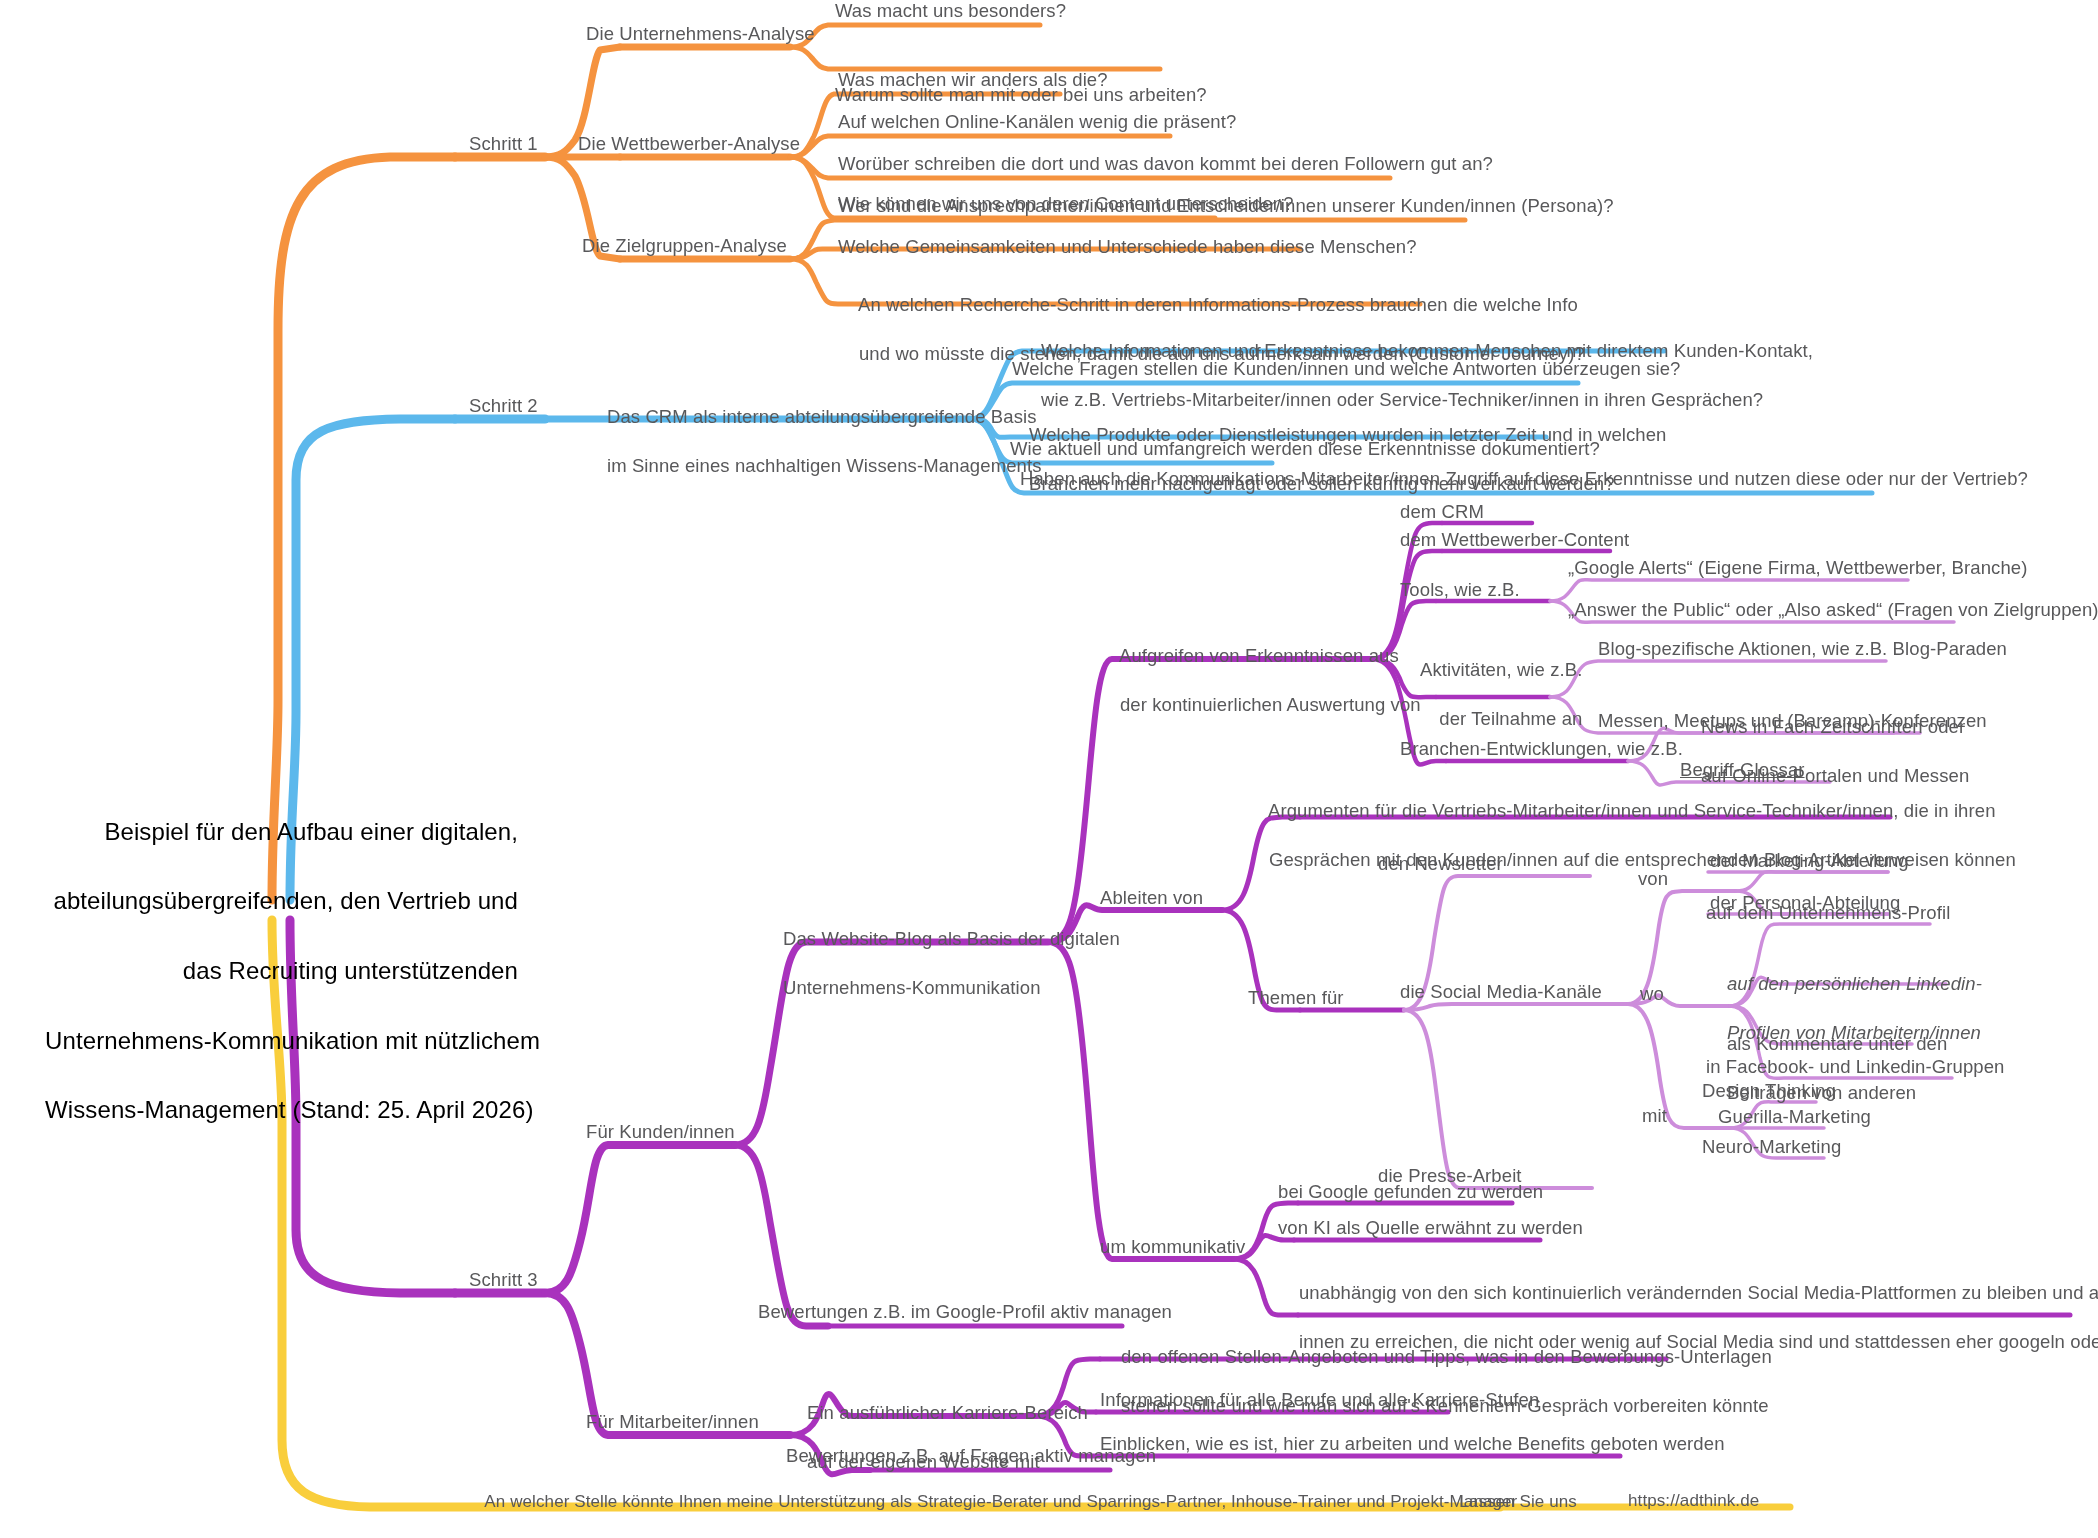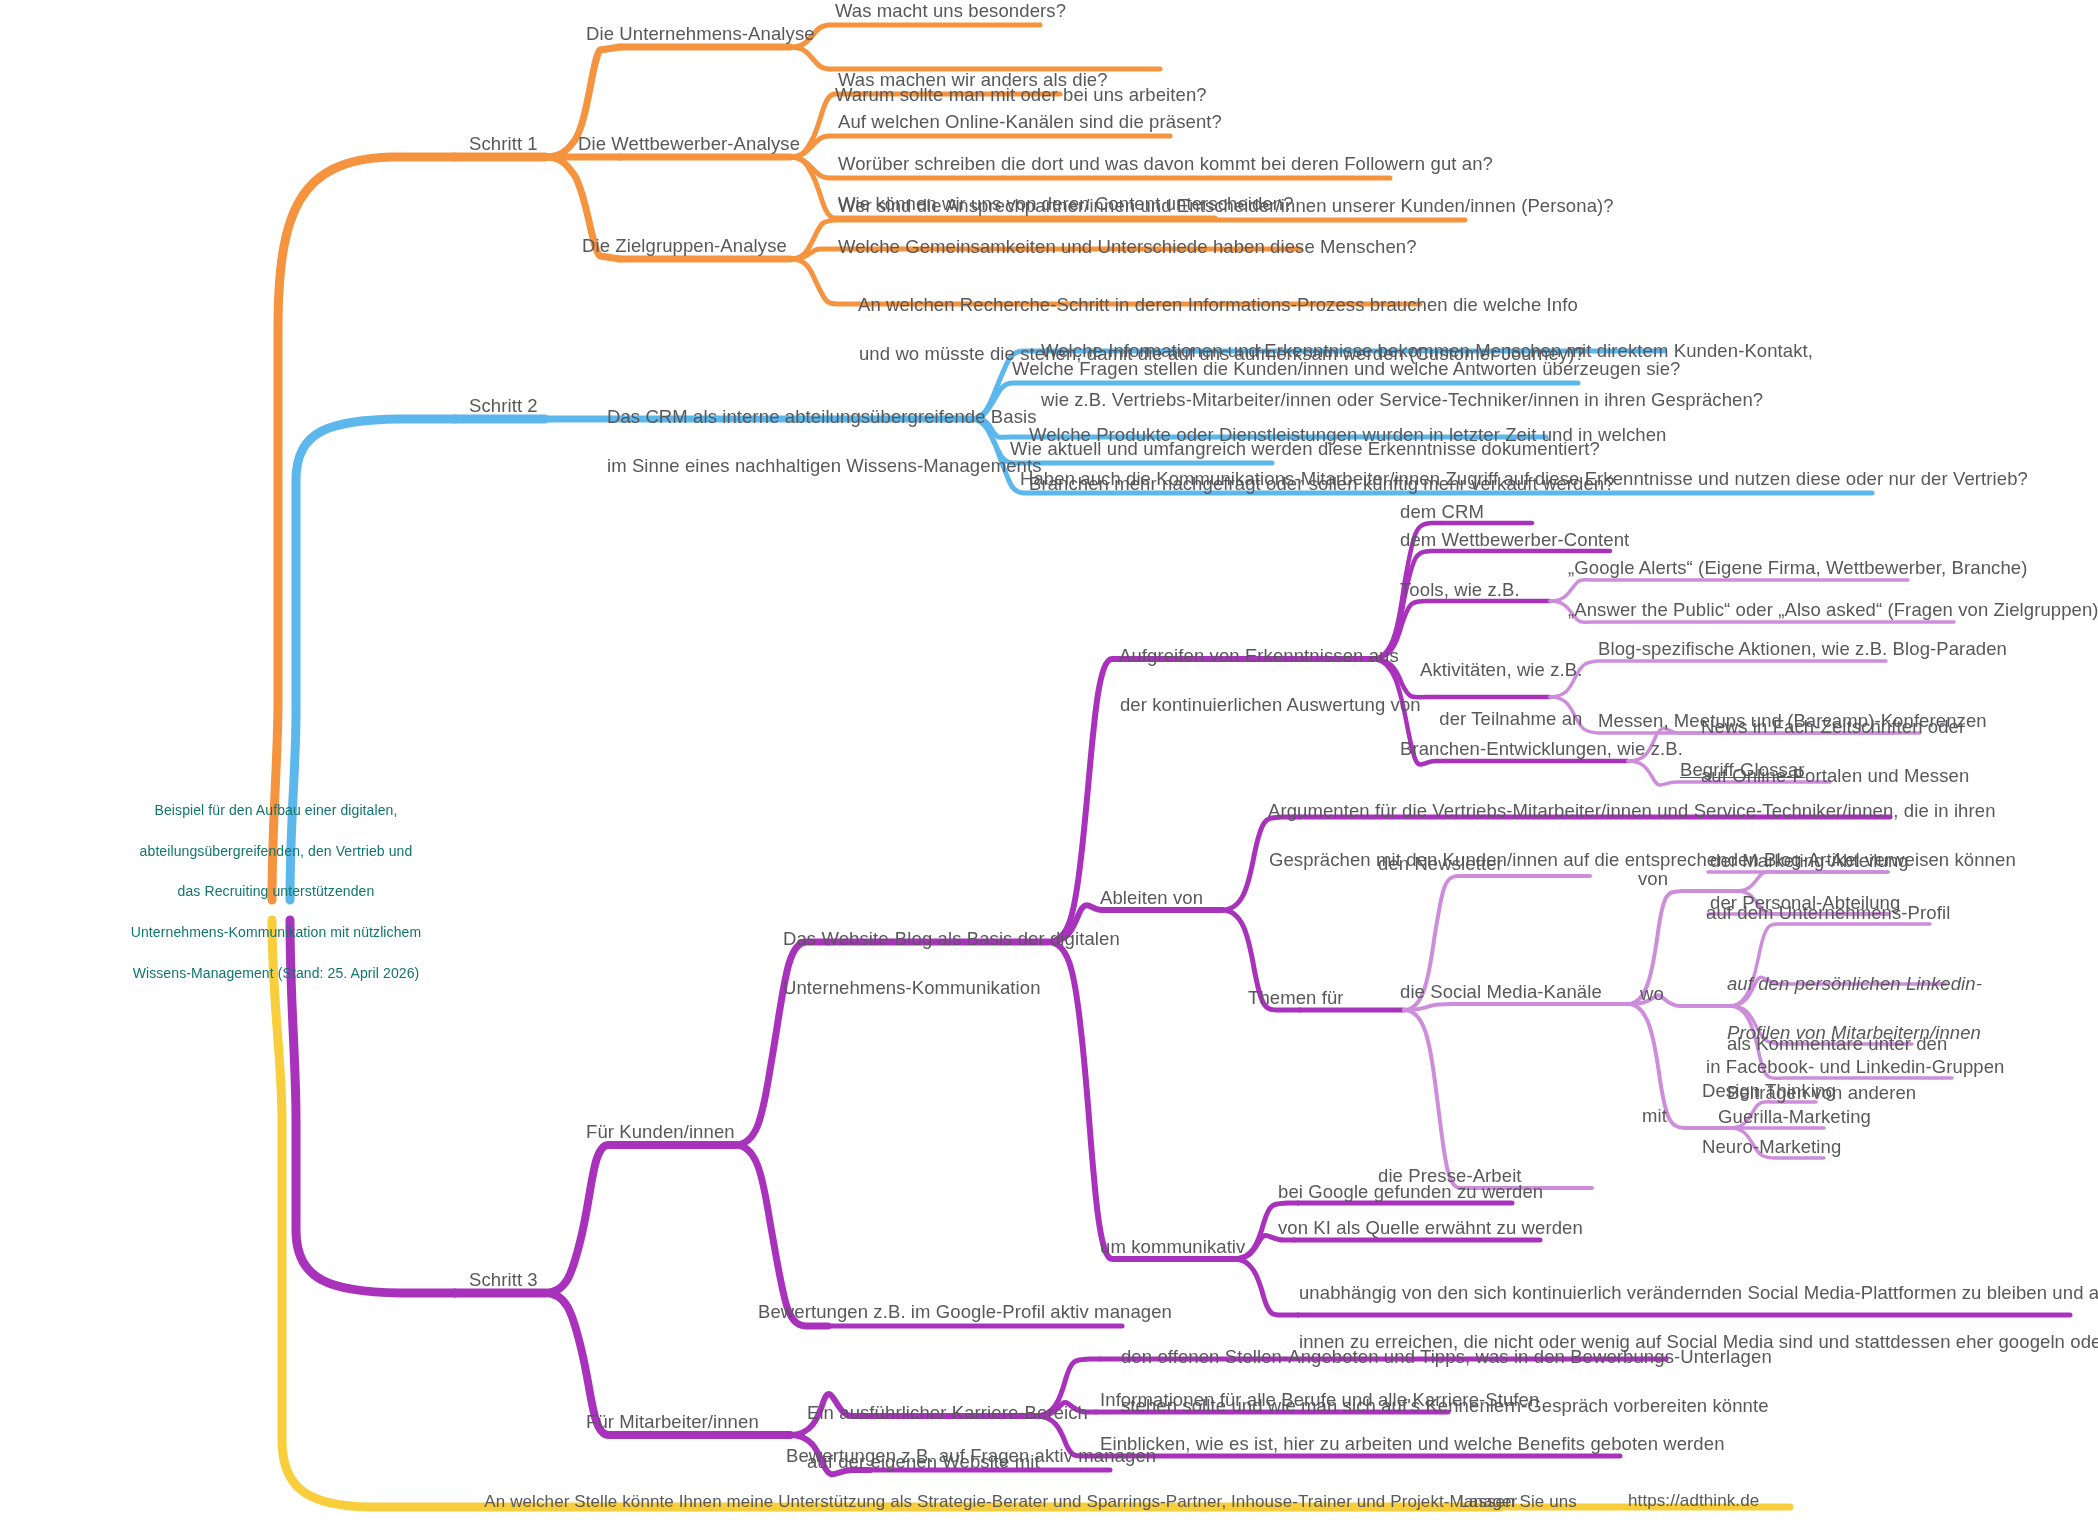--- a/index.html
+++ b/index.html
@@ -2,21 +2,21 @@
 <html><head>
 <meta charset="utf-8">
 <style>
   html,body{margin:0;padding:0;background:#ffffff;}
   body{font-family:"Liberation Sans","DejaVu Sans",sans-serif;}
   #map{position:relative;width:2098px;height:1538px;background:#fff;overflow:hidden;}
   #wires{position:absolute;left:0;top:0;width:2098px;height:1538px;pointer-events:none;}
   .node{position:absolute;color:#58585a;font-size:18.5px;line-height:1.33;white-space:pre;
         letter-spacing:.1px;}
   .node.ctr{text-align:center;}
-  .node.root{font-size:14px;line-height:1.45;text-align:center;color:#0f766e;}
+  .node.root{font-size:24px;line-height:1.45;text-align:right;color:#000000;}
   .node.foot{font-size:17px;line-height:1.45;}
 </style>
 </head>
 <body>
 
 <div id="map">
 
   <svg id="wires" viewBox="0 0 2098 1538">
     <g fill="none" stroke-linecap="round" stroke-linejoin="round">
 
@@ -165,21 +165,21 @@
   </div>
 
   <div class="node" style="left:469px;top:132px;">Schritt 1</div>
 
   <div class="node" style="left:586px;top:22px;">Die Unternehmens-Analyse</div>
   <div class="node" style="left:835px;top:-1px;">Was macht uns besonders?</div>
   <div class="node" style="left:835px;top:43px;margin-top:40px;">Warum sollte man mit oder bei uns arbeiten?</div>
 
   <div class="node" style="left:578px;top:132px;">Die Wettbewerber-Analyse</div>
   <div class="node" style="left:838px;top:68px;">Was machen wir anders als die?</div>
-  <div class="node" style="left:838px;top:110px;">Auf welchen Online-Kanälen sind die präsent?</div>
+  <div class="node" style="left:838px;top:110px;">Auf welchen Online-Kanälen wenig die präsent?</div>
   <div class="node" style="left:838px;top:152px;">Worüber schreiben die dort und was davon kommt bei deren Followern gut an?</div>
   <div class="node" style="left:838px;top:192px;">Wie können wir uns von deren Content unterscheiden?</div>
 
   <div class="node" style="left:582px;top:234px;">Die Zielgruppen-Analyse</div>
   <div class="node" style="left:838px;top:194px;">Wer sind die Ansprechpartner/innen und Entscheider/innen unserer Kunden/innen (Persona)?</div>
   <div class="node" style="left:838px;top:235px;">Welche Gemeinsamkeiten und Unterschiede haben diese Menschen?</div>
   <div class="node" style="left:838px;top:268px;">
     <span>An welchen Recherche-Schritt in deren Informations-Prozess brauchen die welche Info</span><br>
     <span>und wo müsste die stehen, damit die auf uns aufmerksam werden (Customer Journey)?</span>
   </div>

